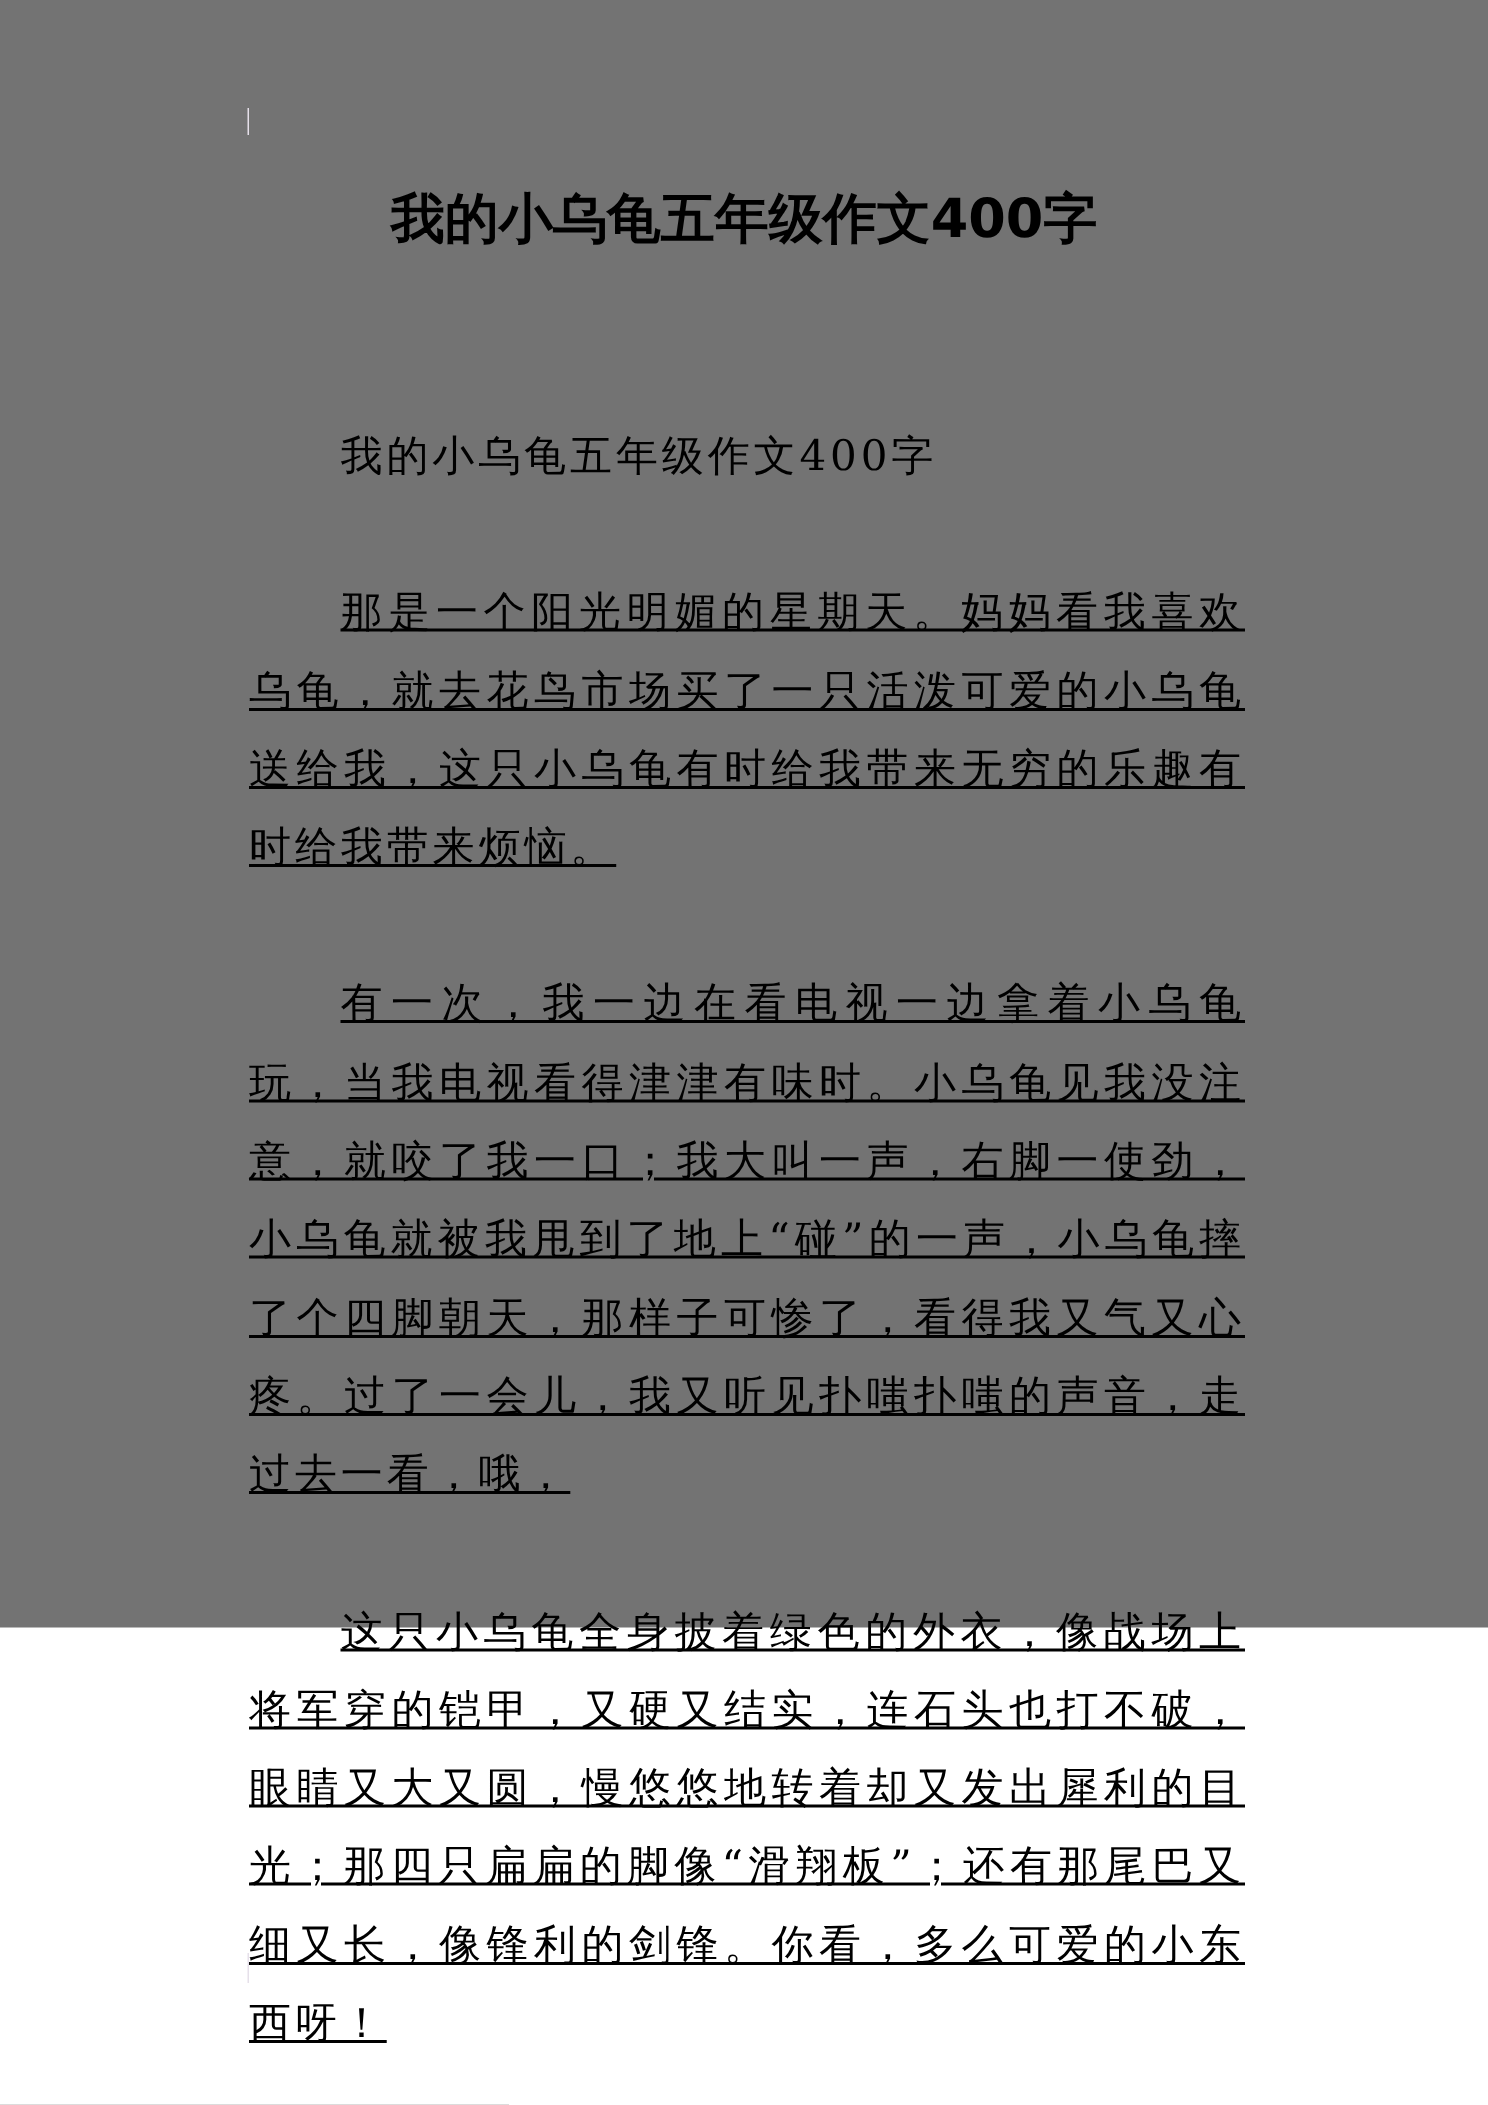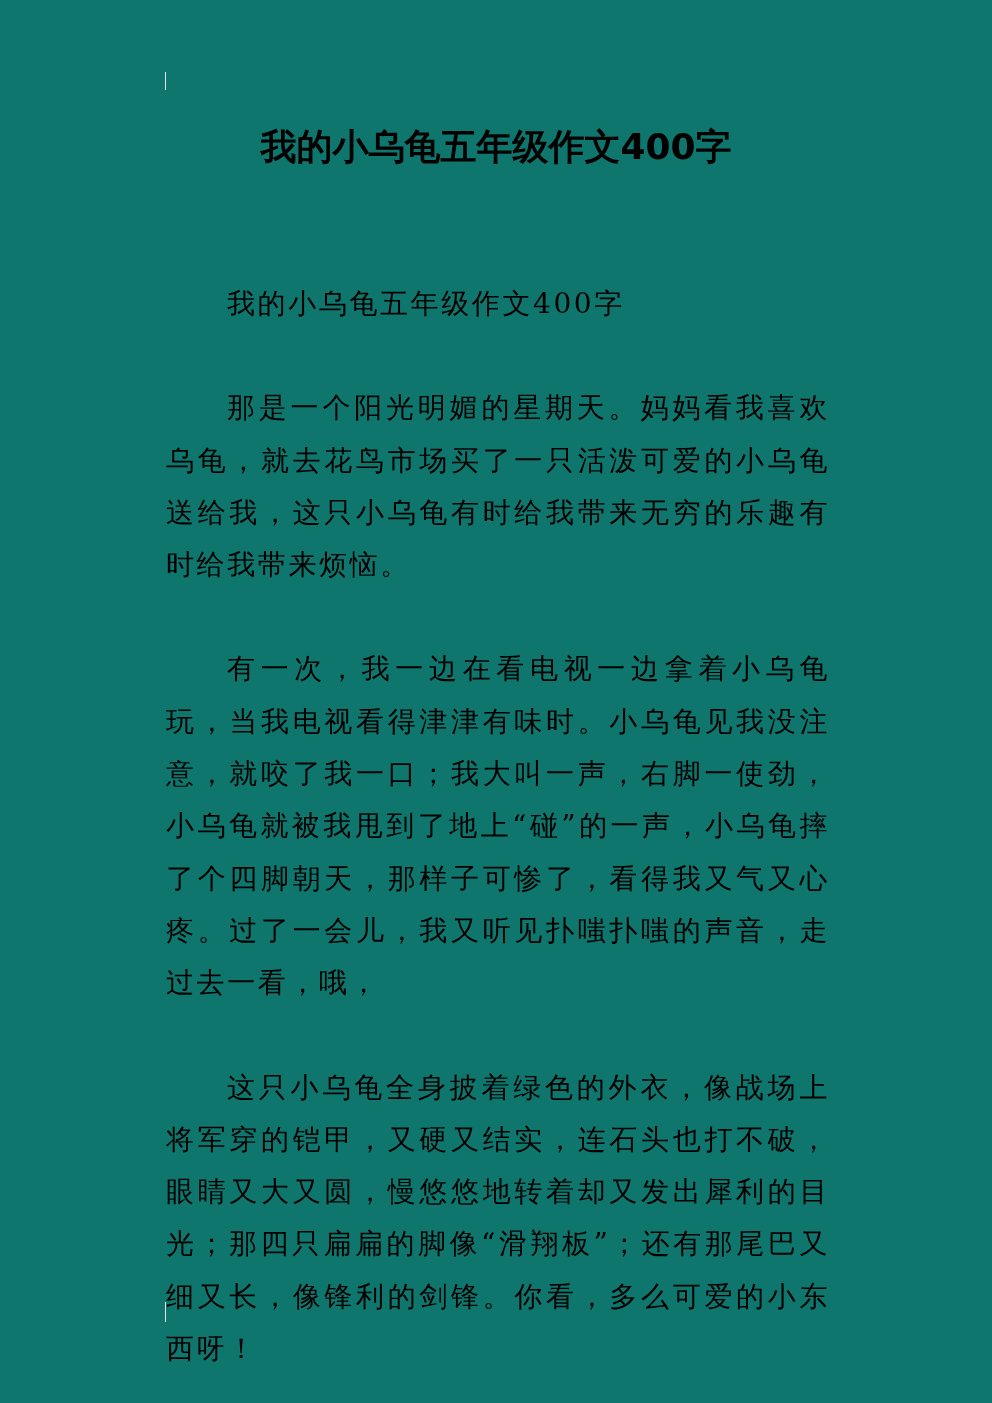--- a/index.html
+++ b/index.html
@@ -12,22 +12,22 @@
       height: 1403px;
       position: relative;
       overflow: hidden;
       color: #000000;
     }
     .page {
       position: absolute;
       left: 0;
       top: 0;
       width: 992px;
-      height: 1403px;
-      background: #0f766e;
+      height: 1085px;
+      background: #737373;
     }
     .margin-mark {
       position: absolute;
       width: 1px;
       background: #e6e0ea;
     }
     .margin-mark.top { left: 165px; top: 72px; height: 18px; }
     .margin-mark.bottom { left: 165px; top: 1302px; height: 20px; }
 
     .doc-title {
@@ -55,21 +55,21 @@
       letter-spacing: 2.6px;
       text-align: justify;
     }
     .para {
       margin: 0;
       text-indent: 61px;
     }
     .para.subtitle {
       margin-bottom: 52px;
     }
-    .para + .para { margin-top: 52px; }
+    .para + .para { margin-top: 52px; text-decoration: underline; }
     .para.subtitle + .para { margin-top: 0; }
   </style>
 </head>
 <body>
 
 <div class="page">
   <div class="margin-mark top"></div>
 
   <h1 class="doc-title">我的小乌龟五年级作文400字</h1>
 

